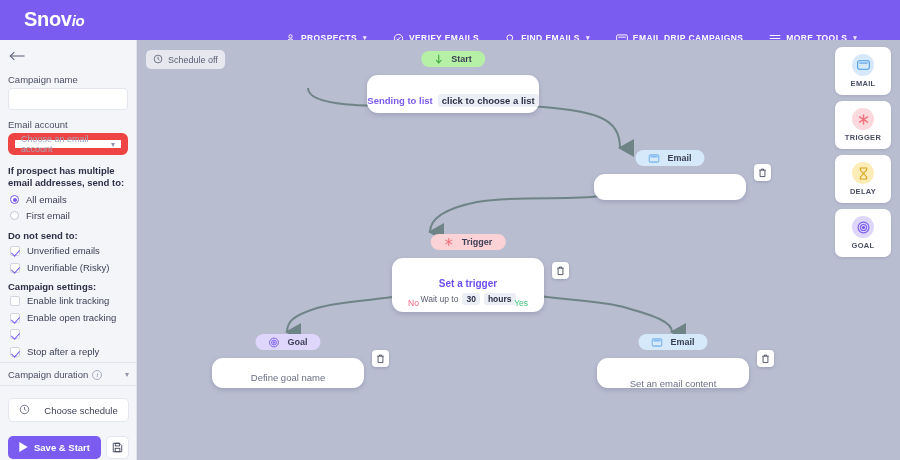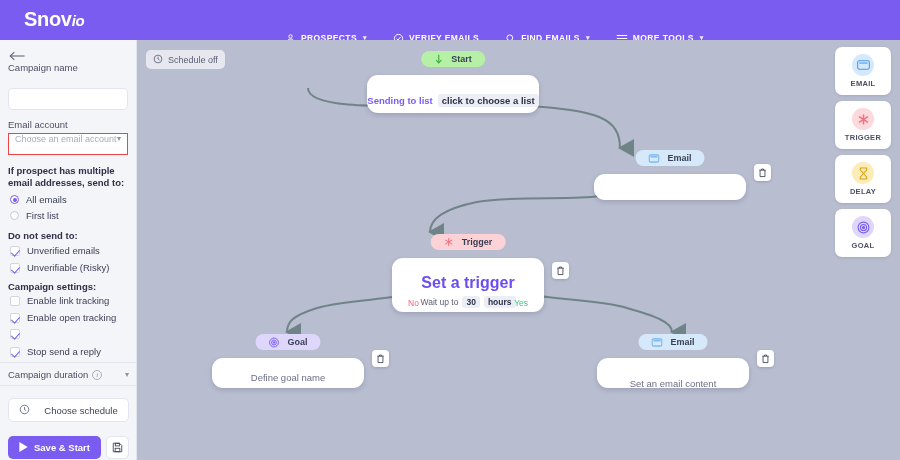--- a/index.html
+++ b/index.html
@@ -60,23 +60,23 @@
     font-size: 9.5px; color: #4b4f63;
   }
   .sb-label.bold { font-weight: bold; color: #2d3047; }
   .sb-input {
     position: absolute; left: 8px; width: 120px; height: 22px;
     background: #ffffff; border: 1px solid #e4e6ef;
     border-radius: 4px;
   }
   .sb-select {
     position: absolute; left: 8px; width: 120px; height: 22px;
-    background: #ffffff; border: 1px solid #ef4444;
-    border-radius: 0;
-    display: flex; align-items: flex-start; justify-content: space-between;
+    background: #ffffff; border: 7px solid #ef4444;
+    border-radius: 6px;
+    display: flex; align-items: center; justify-content: space-between;
     padding: 0 6px;
     font-size: 9px; color: #a7abbd;
   }
   .sb-select .chev { color: #8f93a8; font-size: 8px; }
 
   .radio-row, .check-row {
     position: absolute; left: 10px;
     display: flex; align-items: center; gap: 7px;
     font-size: 9.5px; color: #3d4156;
   }
@@ -190,21 +190,21 @@
     font-size: 9.5px; font-weight: bold;
     margin-top: 12px;
   }
   .start-sending { color: #7a5cf0; }
   .start-choose {
     color: #2d3047; background: #eceef5;
     padding: 1px 4px; border-radius: 3px;
   }
 
   .trg-title {
-    color: #6b4df0; font-size: 16px; font-weight: bold;
+    color: #6b4df0; font-size: 10px; font-weight: bold;
     margin-top: 12px;
   }
   .trg-wait {
     display: flex; align-items: center; gap: 4px;
     font-size: 8.5px; color: #5a5e73; margin-top: 4px;
   }
   .trg-wait .val, .trg-wait .unit {
     background: #eceef5; color: #2d3047;
     font-weight: bold; padding: 1px 4px; border-radius: 3px;
   }
@@ -271,20 +271,29 @@
       <span>
         <svg width="11" height="11" viewBox="0 0 16 16" fill="none" stroke="#fff" stroke-width="1.4">
           <circle cx="7" cy="7" r="4.2"></circle>
             <path d="M10.2 10.2 L14 14"></path>
         </svg>
       </span>
       <span>FIND EMAILS</span>
       <span class="caret">▾</span>
     </div>
 
+    <div class="navitem active">
+      <span>
+        <svg width="12" height="11" viewBox="0 0 18 14" fill="none" stroke="#fff" stroke-width="1.4">
+          <rect x="1" y="1.6" width="16" height="11" rx="2"></rect>
+            <path d="M3.4 5 H14.6"></path>
+        </svg>
+      </span>
+      <span>EMAIL DRIP CAMPAIGNS</span>
+    </div>
 
     <div class="navitem">
       <span>
         <svg width="12" height="11" viewBox="0 0 16 14" stroke="#fff" stroke-width="1.5">
           <path d="M1 3 H15 M1 7 H15 M1 11 H15"></path>
         </svg>
       </span>
       <span>MORE TOOLS</span>
       <span class="caret">▾</span>
     </div>
@@ -294,38 +303,38 @@
 
 <div class="sidebar">
 
   <div class="backarrow">
     <svg width="18" height="14" viewBox="0 0 22 14" fill="none" stroke="#5f6477" stroke-width="1.3">
       <path d="M1.5 7 H19"></path>
         <path d="M6.5 2.2 L1.5 7 L6.5 11.8"></path>
     </svg>
   </div>
 
-  <div class="sb-label" style="top:22px">Campaign name</div>
+  <div class="sb-label" style="top:34px">Campaign name</div>
   <input class="sb-input" style="top: 48px;" value="">
 
   <div class="sb-label" style="top:79px">Email account</div>
   <div class="sb-select" style="top:93px">
     <span>Choose an email account</span>
     <span class="chev">▾</span>
   </div>
 
   <div class="sb-label bold" style="top:125px; width:124px; line-height:12px;">If prospect has multiple email addresses, send to:</div>
 
   <div class="radio-row" style="top:154px">
     <span class="radio on"></span>
     <span>All emails</span>
   </div>
   <div class="radio-row" style="top:170px">
     <span class="radio"></span>
-    <span>First list</span>
+    <span>First email</span>
   </div>
 
   <div class="sb-label bold" style="top:190px">Do not send to:</div>
   <div class="check-row" style="top:205px">
     <span class="cb on"></span>
     <span>Unverified emails</span>
   </div>
   <div class="check-row" style="top:222px">
     <span class="cb on"></span>
     <span>Unverifiable (Risky)</span>
@@ -338,21 +347,21 @@
   </div>
   <div class="check-row" style="top:272px">
     <span class="cb on"></span>
     <span>Enable open tracking</span>
   </div>
   <div class="check-row" style="top:289px">
     <span class="cb on"></span>
   </div>
   <div class="check-row" style="top:306px">
     <span class="cb on"></span>
-    <span>Stop send a reply</span>
+    <span>Stop after a reply</span>
   </div>
 
   <div class="sb-divider" style="top:322px"></div>
   <div class="duration-row" style="top:329px">
     <span>Campaign duration</span>
     <span class="info-i">i</span>
     <span style="margin-left:auto; color:#8f93a8; font-size:8px;">▾</span>
   </div>
   <div class="sb-divider" style="top:345px"></div>
 

